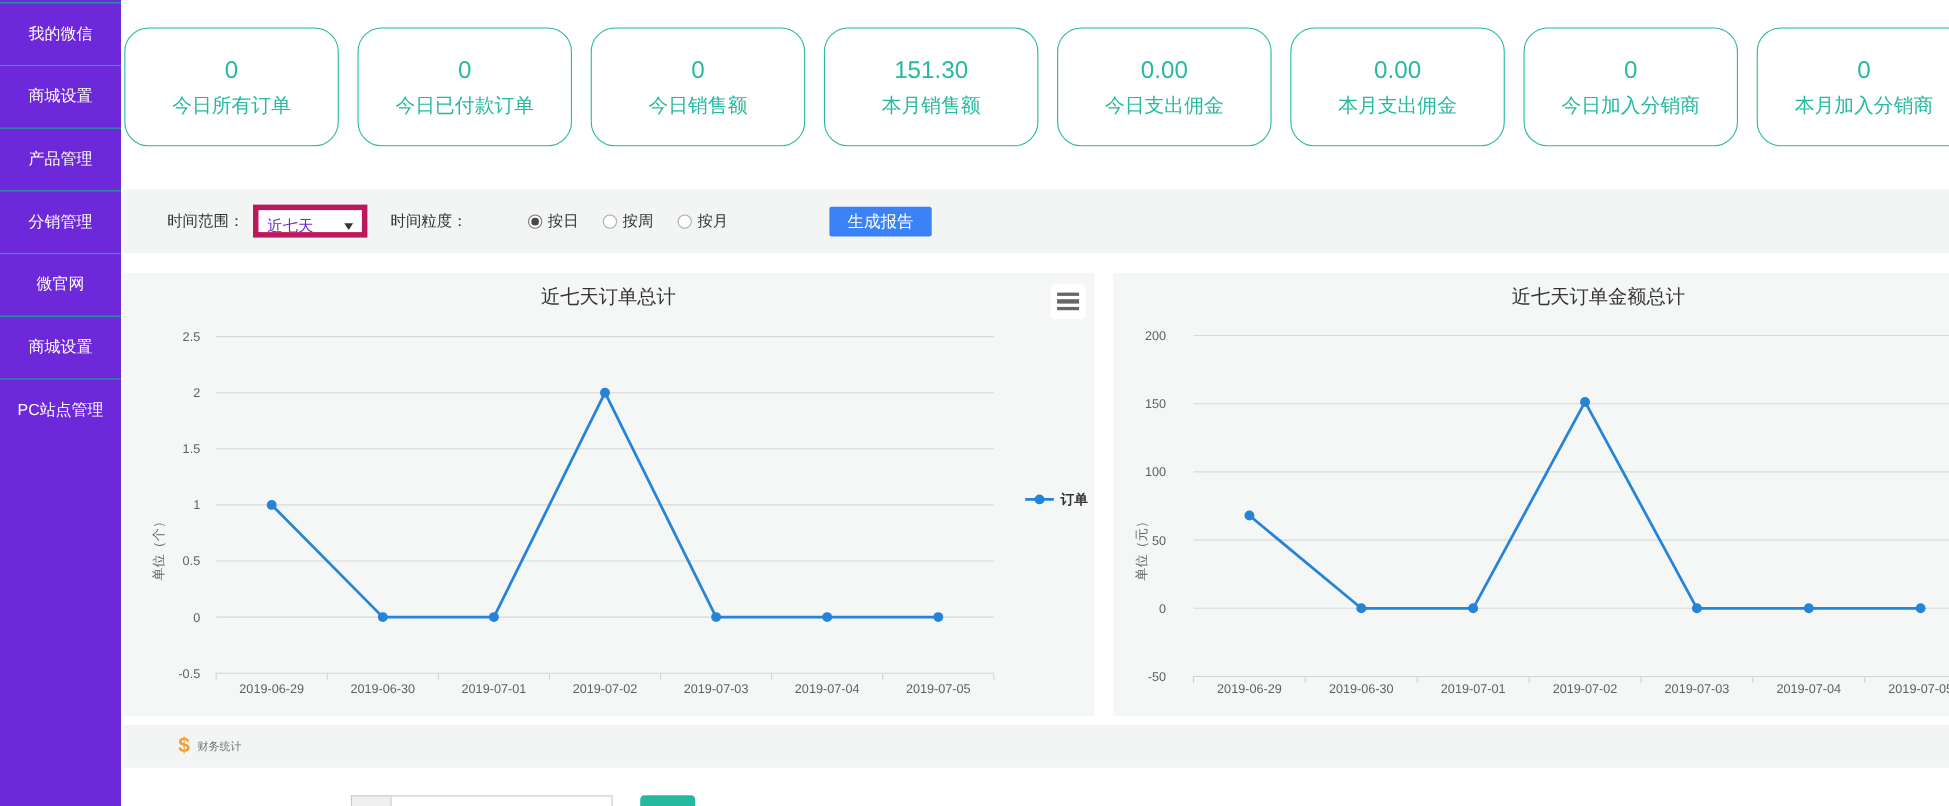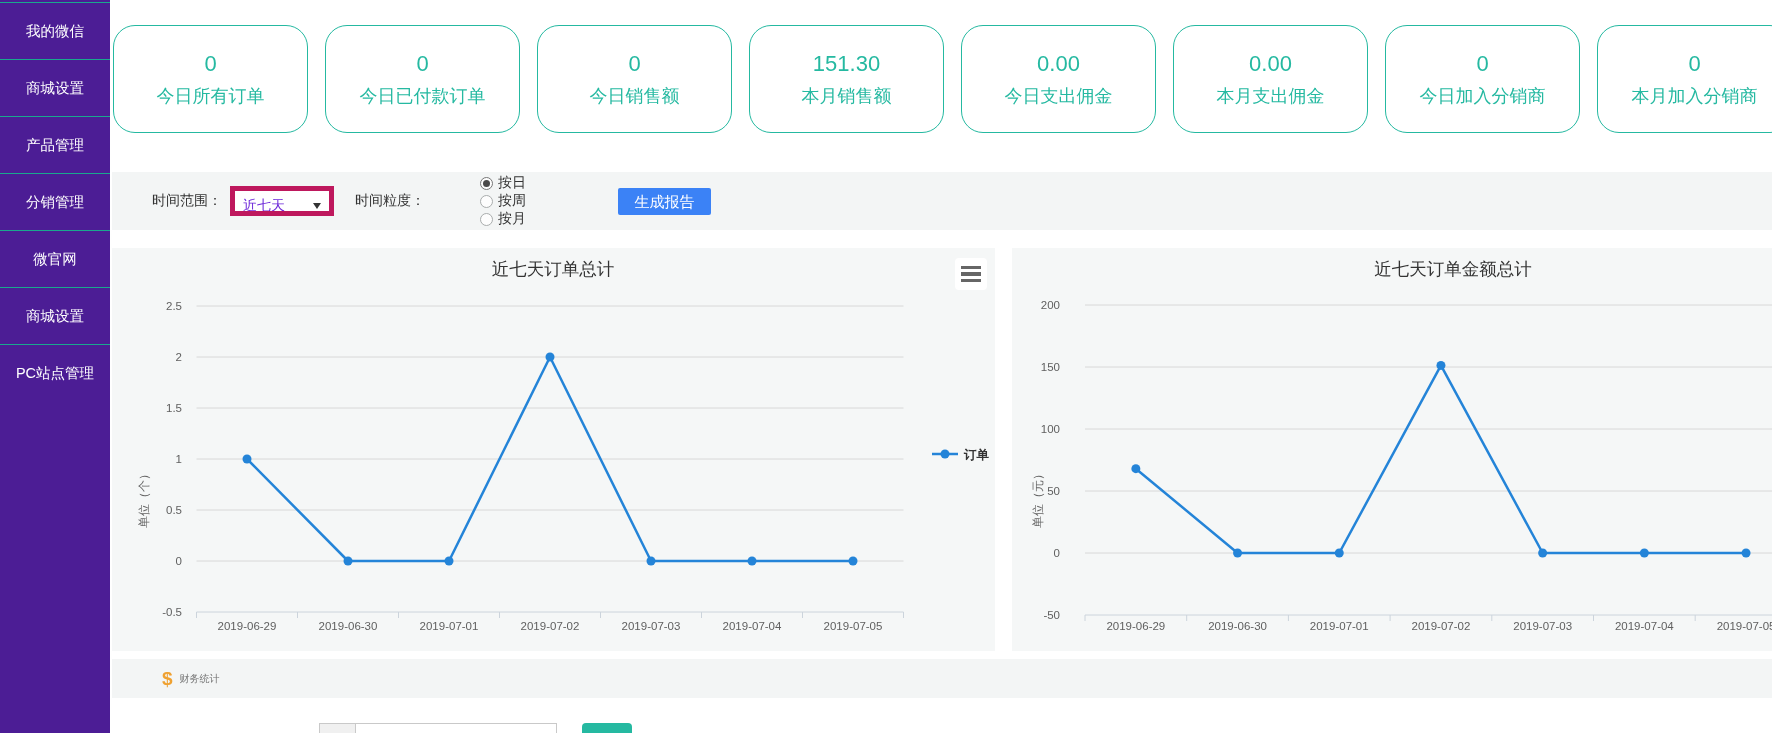--- a/index.html
+++ b/index.html
@@ -4,21 +4,21 @@
 <style>
   * { margin:0; padding:0; box-sizing:border-box; }
   html,body { width:1772px; height:733px; }
   body {
     position:relative; overflow:hidden; background:#fff;
     font-family:"Liberation Sans", sans-serif; color:#333;
   }
   
   .sidebar {
     position:absolute; left:0; top:0; width:110px; height:733px;
-    background:#4c1d95; padding-top:2px;
+    background:#6d28d9; padding-top:2px;
   }
   .side-item {
     height:57px; line-height:57px; text-align:center; color:#fff;
     font-size:14.5px; border-top:1px solid #1aa88e; cursor:pointer;
     white-space:nowrap; overflow:hidden;
   }
   
   .main { position:absolute; left:110px; top:0; width:1662px; height:733px; }
 
   
@@ -42,21 +42,21 @@
     border:5px solid #be185d; position:relative; line-height:28px;
     padding:0 20px 0 8px; font-size:14px; color:#6d28d9; cursor:pointer;
     white-space:nowrap; overflow:hidden;
   }
   .select-caret {
     position:absolute; right:8px; top:12px; width:0; height:0;
     border-left:4px solid transparent; border-right:4px solid transparent;
     border-top:6px solid #333;
   }
   .fb-label2 { margin-left:21px; color:#333; }
-  .radio-group { display:flex; align-items:flex-end; margin-left:55px;flex-direction:column; }
+  .radio-group { display:flex; align-items:flex-end; margin-left:55px; }
   .radio-item { display:flex; align-items:center; margin-right:22px; cursor:pointer; }
   .radio-circle {
     width:13px; height:13px; border-radius:50%; border:1px solid #a9adad;
     background:#fdfdfd; display:inline-block; position:relative;
   }
   .radio-item.checked .radio-circle { border-color:#777; }
   .radio-item.checked .radio-circle::after {
     content:""; position:absolute; left:2px; top:2px; width:7px; height:7px;
     border-radius:50%; background:#4a4a4a;
   }

